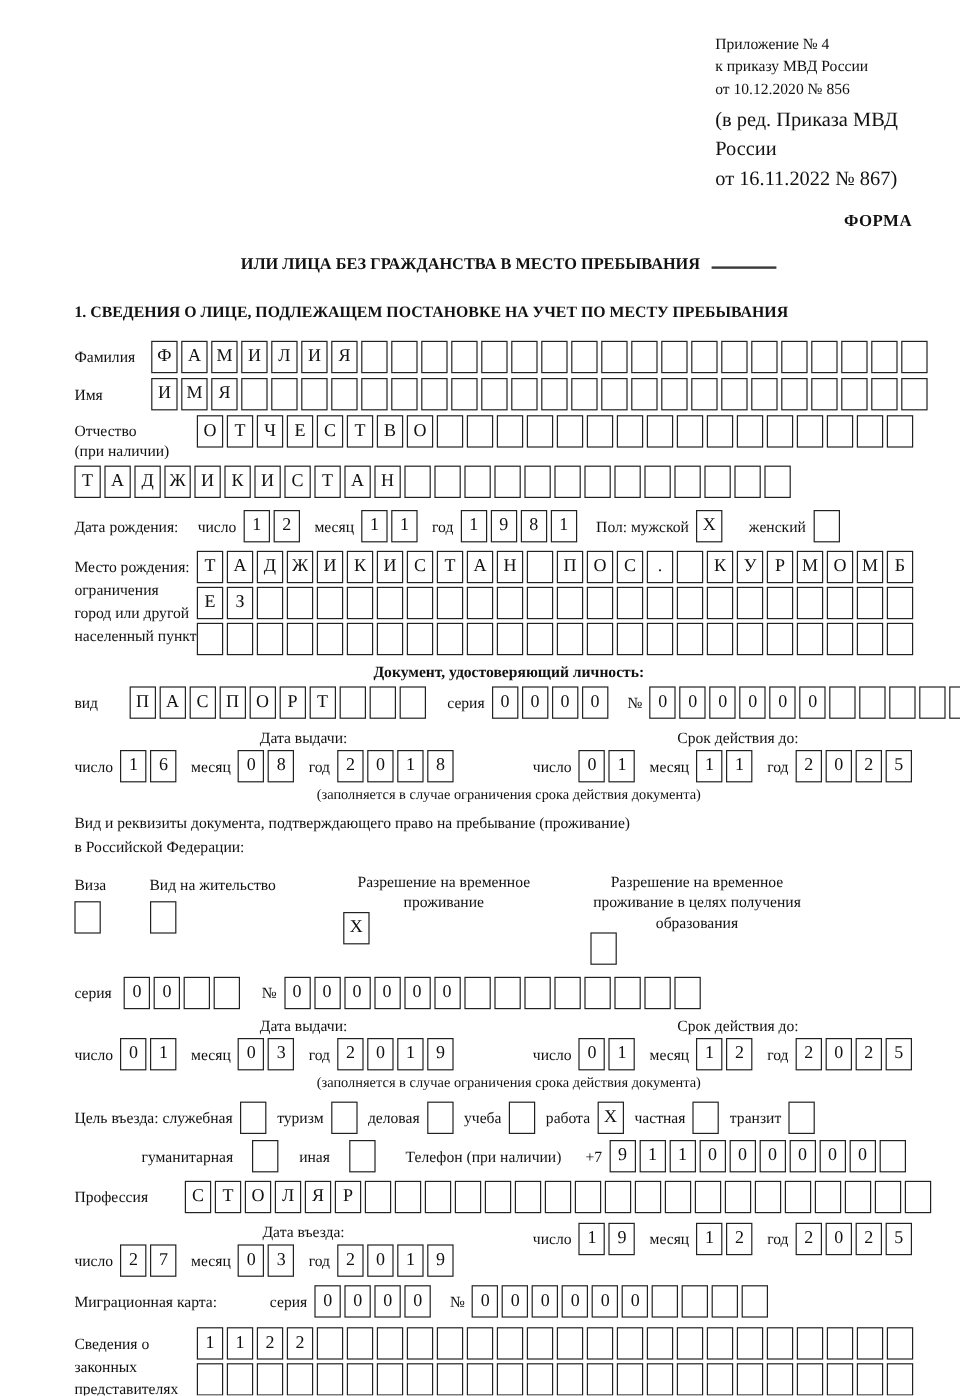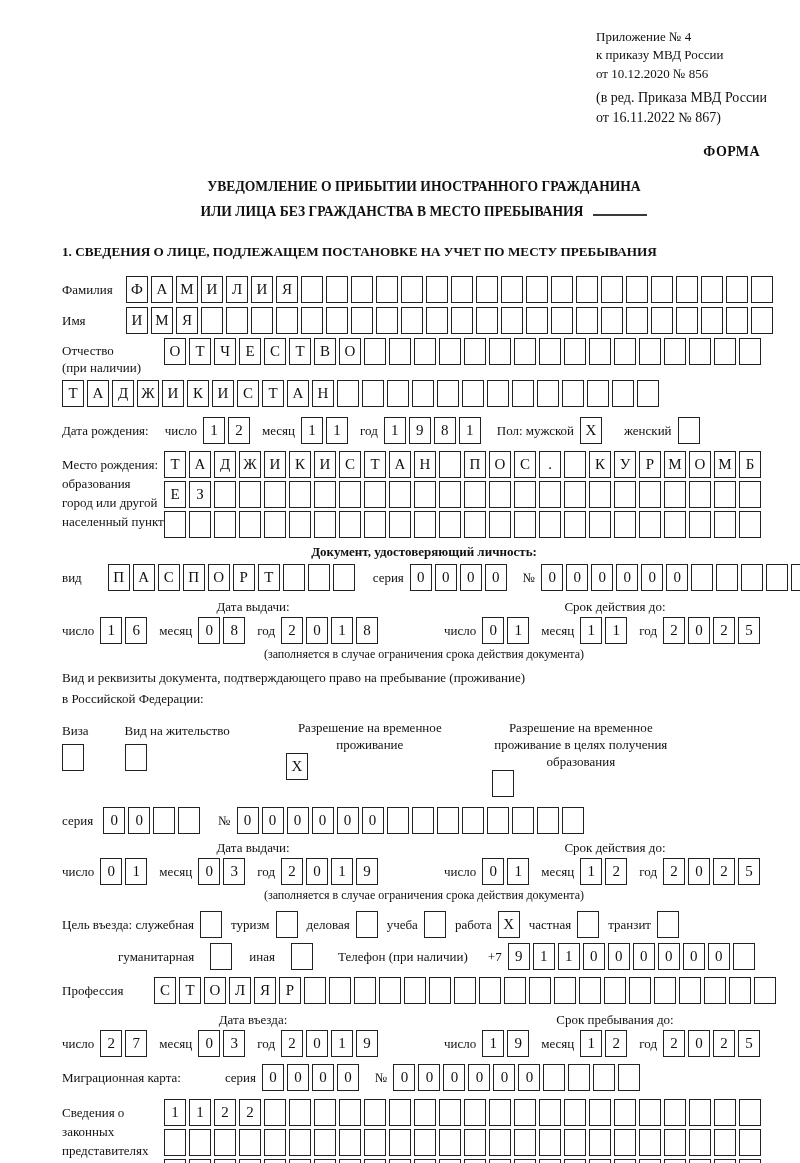--- a/index.html
+++ b/index.html
@@ -5,21 +5,21 @@
   * { margin:0; padding:0; box-sizing:border-box; }
   html, body { background:#ffffff; }
   body {
     width:800px; height:1163px; overflow:hidden;
     font-family:"Liberation Serif","DejaVu Serif",serif;
     color:#111; font-size:13px;
   }
   .page { padding:28px 14px 0 62px; }
 
   .annex { margin-left:auto; width:190px; font-size:13px; line-height:1.42; }
-  .annex .sub { margin-top:5px; font-size:14px; }
+  .annex .sub { margin-top:5px; font-size:17px; }
 
   .forma { text-align:right; padding-right:26px; font-weight:bold; font-size:14px; margin-top:16px; letter-spacing:.4px; }
 
   .title { text-align:center; font-weight:bold; font-size:13.6px; line-height:1.85; margin-top:14px; }
   .blank-line { display:inline-block; width:54px; border-bottom:2px solid #3a3a3a; height:11px; margin-left:10px; }
 
   .sec-heading { font-weight:bold; font-size:13.2px; margin-top:20px; }
 
   .row { display:flex; align-items:flex-start; margin-top:4px; }
   .lbl { line-height:27px; white-space:nowrap; }
@@ -68,21 +68,20 @@
     <div>от 10.12.2020 № 856</div>
     <div class="sub">
       <div>(в ред. Приказа МВД России</div>
       <div>от 16.11.2022 № 867)</div>
     </div>
   </div>
 
   <div class="forma">ФОРМА</div>
 
   <div class="title">
-    <div>УВЕДОМЛЕНИЕ О ПРИБЫТИИ ИНОСТРАННОГО ГРАЖДАНИНА</div>
     <div>
       <span>ИЛИ ЛИЦА БЕЗ ГРАЖДАНСТВА В МЕСТО ПРЕБЫВАНИЯ</span><span class="blank-line"></span>
     </div>
   </div>
 
   <div class="sec-heading">1. СВЕДЕНИЯ О ЛИЦЕ, ПОДЛЕЖАЩЕМ ПОСТАНОВКЕ НА УЧЕТ ПО МЕСТУ ПРЕБЫВАНИЯ</div>
 
   <div class="row" style="margin-top:16px">
     <span class="lbl" style="width:64px">Фамилия</span>
     <span class="cells">
@@ -234,21 +233,21 @@
       </span>
     <span class="w" style="margin-left:10px">женский</span>
     <span class="cells">
         <span class="cell"></span>
       </span>
   </div>
 
   <div class="row" style="margin-top:7px">
     <span class="mlabel" style="width:102px; line-height:19px">
       <span>Место рождения:</span><br>
-      <span>образования</span><br>
+      <span>ограничения</span><br>
       <span>город или другой</span><br>
       <span>населенный пункт</span>
     </span>
     <span class="stack">
       <span class="cells">
           <span class="cell">Т</span>
           <span class="cell">А</span>
           <span class="cell">Д</span>
           <span class="cell">Ж</span>
           <span class="cell">И</span>
@@ -642,21 +641,20 @@
         <span class="w">год</span>
         <span class="cells">
             <span class="cell">2</span>
             <span class="cell">0</span>
             <span class="cell">1</span>
             <span class="cell">9</span>
           </span>
       </div>
     </div>
     <div class="col-r">
-      <div class="col-head">Срок пребывания до:</div>
       <div class="dline">
         <span class="w">число</span>
         <span class="cells">
             <span class="cell">1</span>
             <span class="cell">9</span>
           </span>
         <span class="w">месяц</span>
         <span class="cells">
             <span class="cell">1</span>
             <span class="cell">2</span>

